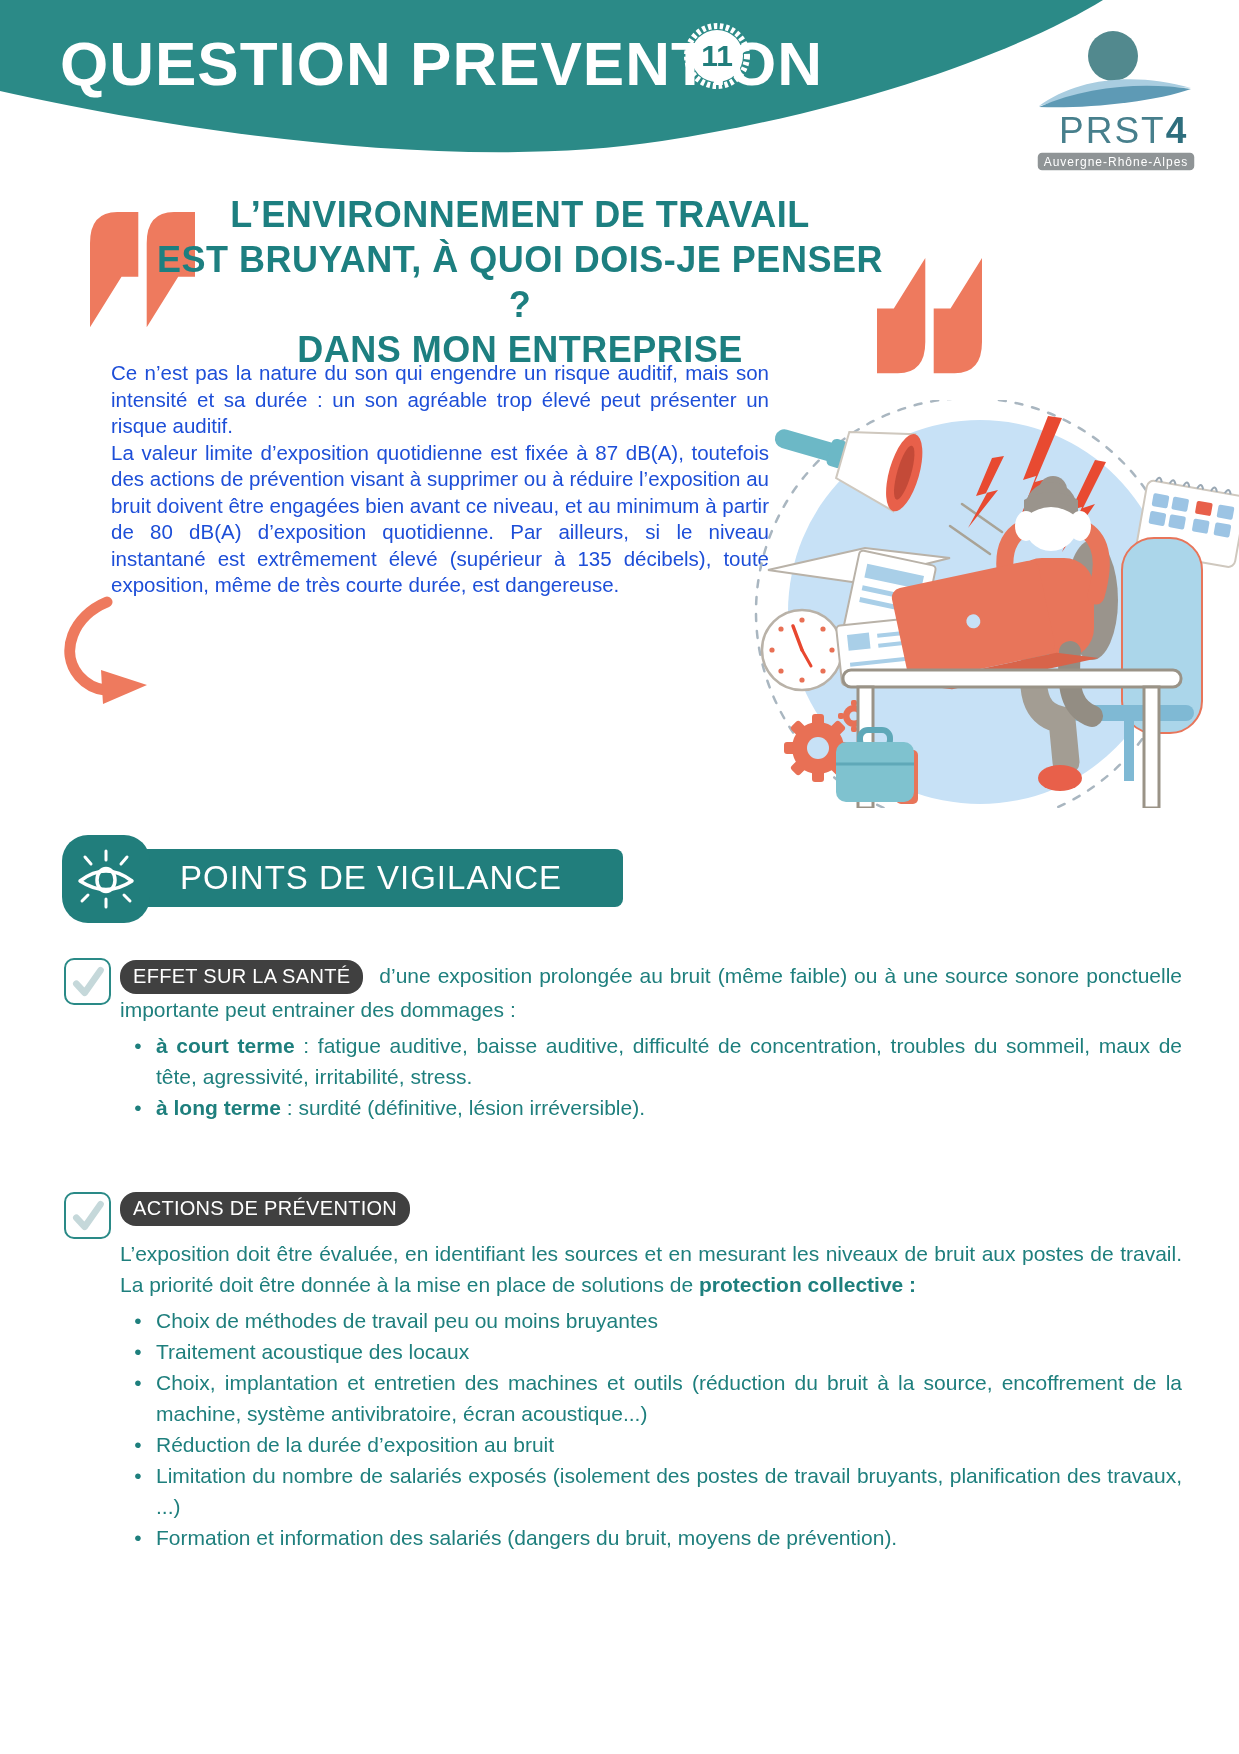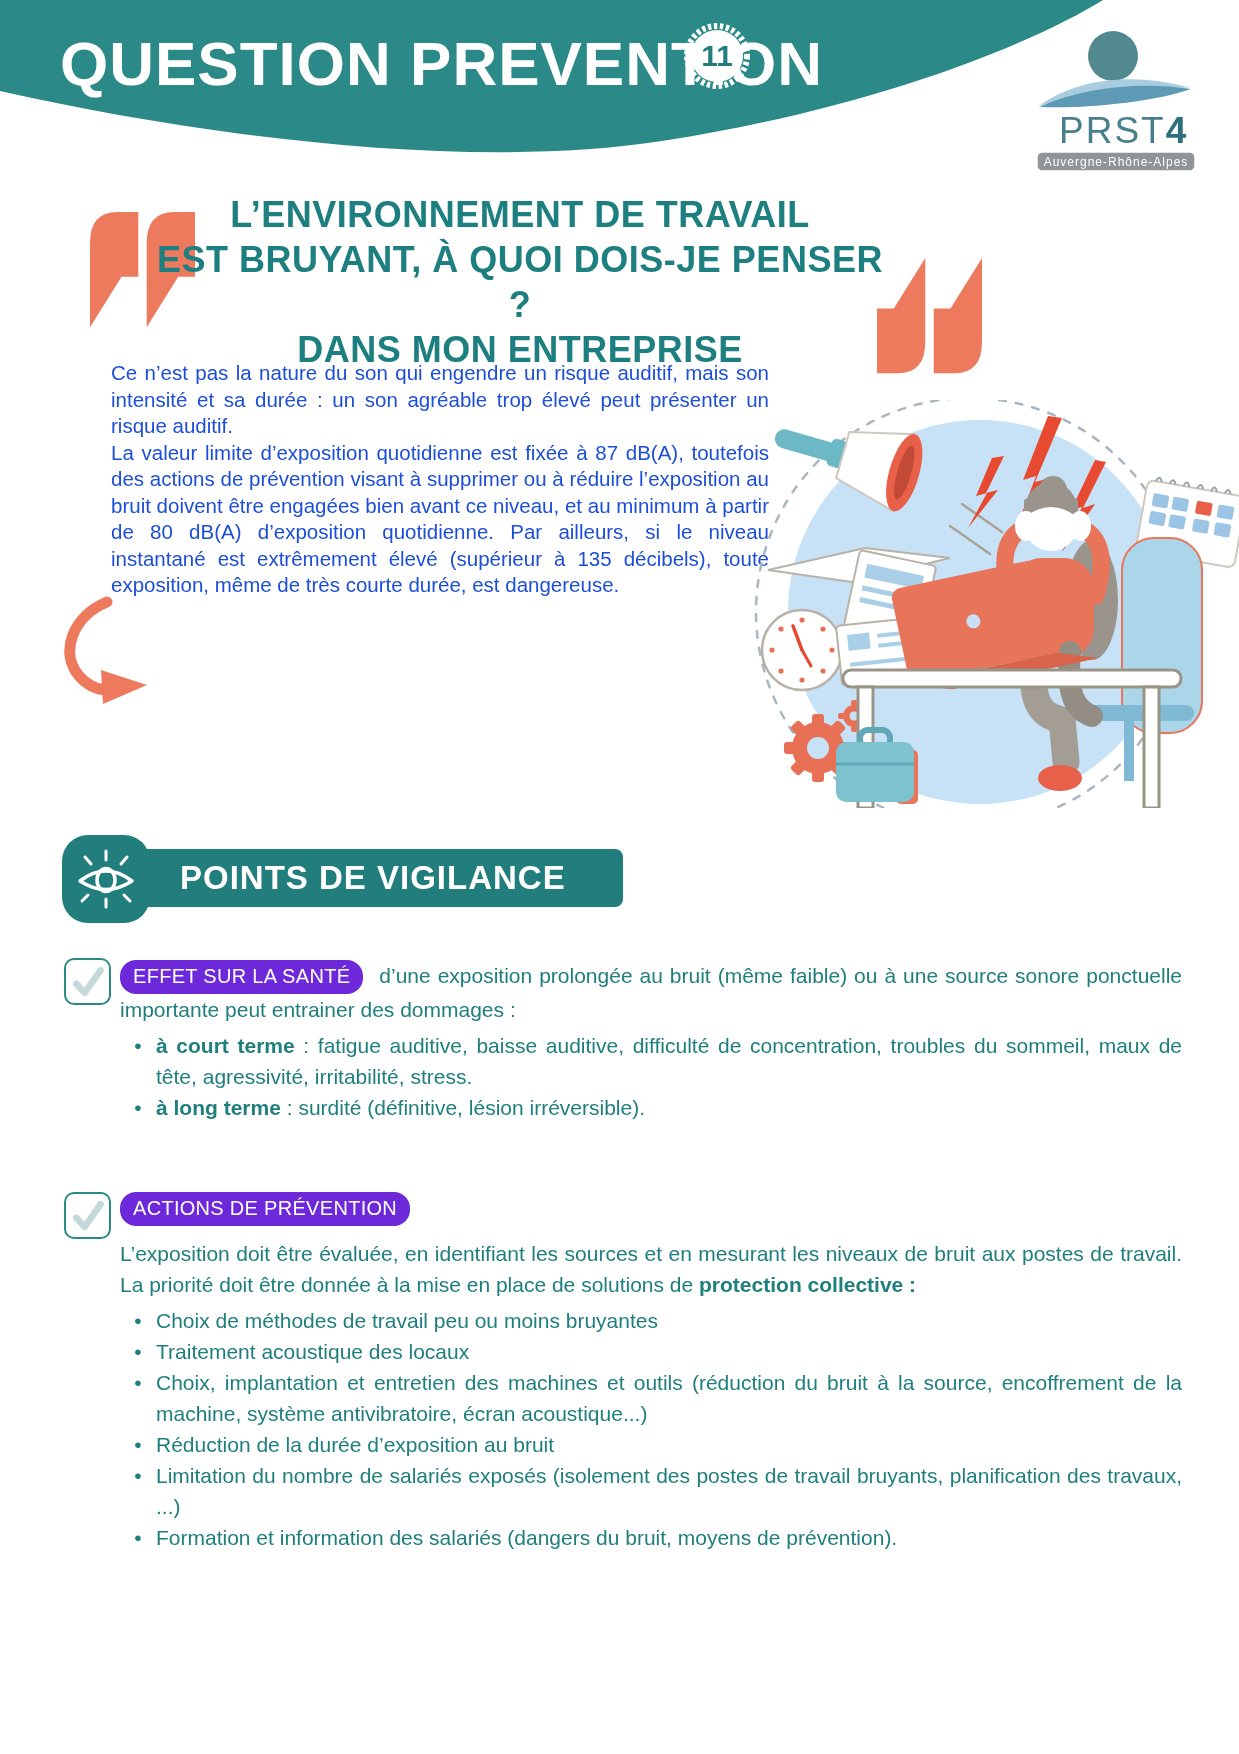--- a/index.html
+++ b/index.html
@@ -27,36 +27,36 @@
   .callout-arrow { position:absolute; left:55px; top:596px; }
   .callout-text { position:absolute; left:160px; top:604px; width:505px;
                   color:#ed7257; font-size:21px; line-height:28px; }
 
   
   .illustration { position:absolute; left:740px; top:400px; }
 
   
   .vigilance-bar { position:absolute; left:98px; top:849px; width:525px; height:58px;
                    background:#217e7c; border-radius:8px; color:#ffffff;
-                   font-size:33px; font-weight:bold; letter-spacing:1px;
+                   font-size:33px; font-weight:normal; letter-spacing:1px;
                    line-height:58px; padding-left:82px; }
   .vigilance-icon { position:absolute; left:62px; top:835px; width:88px; height:88px;
                     background:#217e7c; border-radius:26px; display:flex; align-items:center; justify-content:center; }
 
   
   .checkbox { position:absolute; width:47px; height:47px; background:#ffffff;
               border:2.5px solid #2a8a87; border-radius:10px; display:flex; align-items:center; justify-content:center; }
   .cb-1 { left:64px; top:958px; }
   .cb-2 { left:64px; top:1192px; }
 
   .section { position:absolute; left:120px; width:1062px; color:#1e7f7d; font-size:21px; line-height:31px; }
   .sec-1 { top:960px; }
   .sec-2 { top:1192px; }
 
-  .pill { display:inline-block; background:#6d28d9; color:#ffffff; font-size:20px;
+  .pill { display:inline-block; background:#404040; color:#ffffff; font-size:20px;
           padding:3px 13px 5px 13px; border-radius:16px; margin-right:9px; letter-spacing:0.3px;
           line-height:26px; vertical-align:baseline; }
   .pill-block { display:inline-block; margin-bottom:12px;text-align:center; }
   .lead-par { text-align:justify; }
   .bullets { margin-top:5px; }
   .bullet { display:flex; }
   .bullet .dot { width:36px; text-align:center; flex:none; }
   .bullet .btext { flex:1; text-align:justify; }
   .bullet strong { font-weight:bold; }
 </style>

